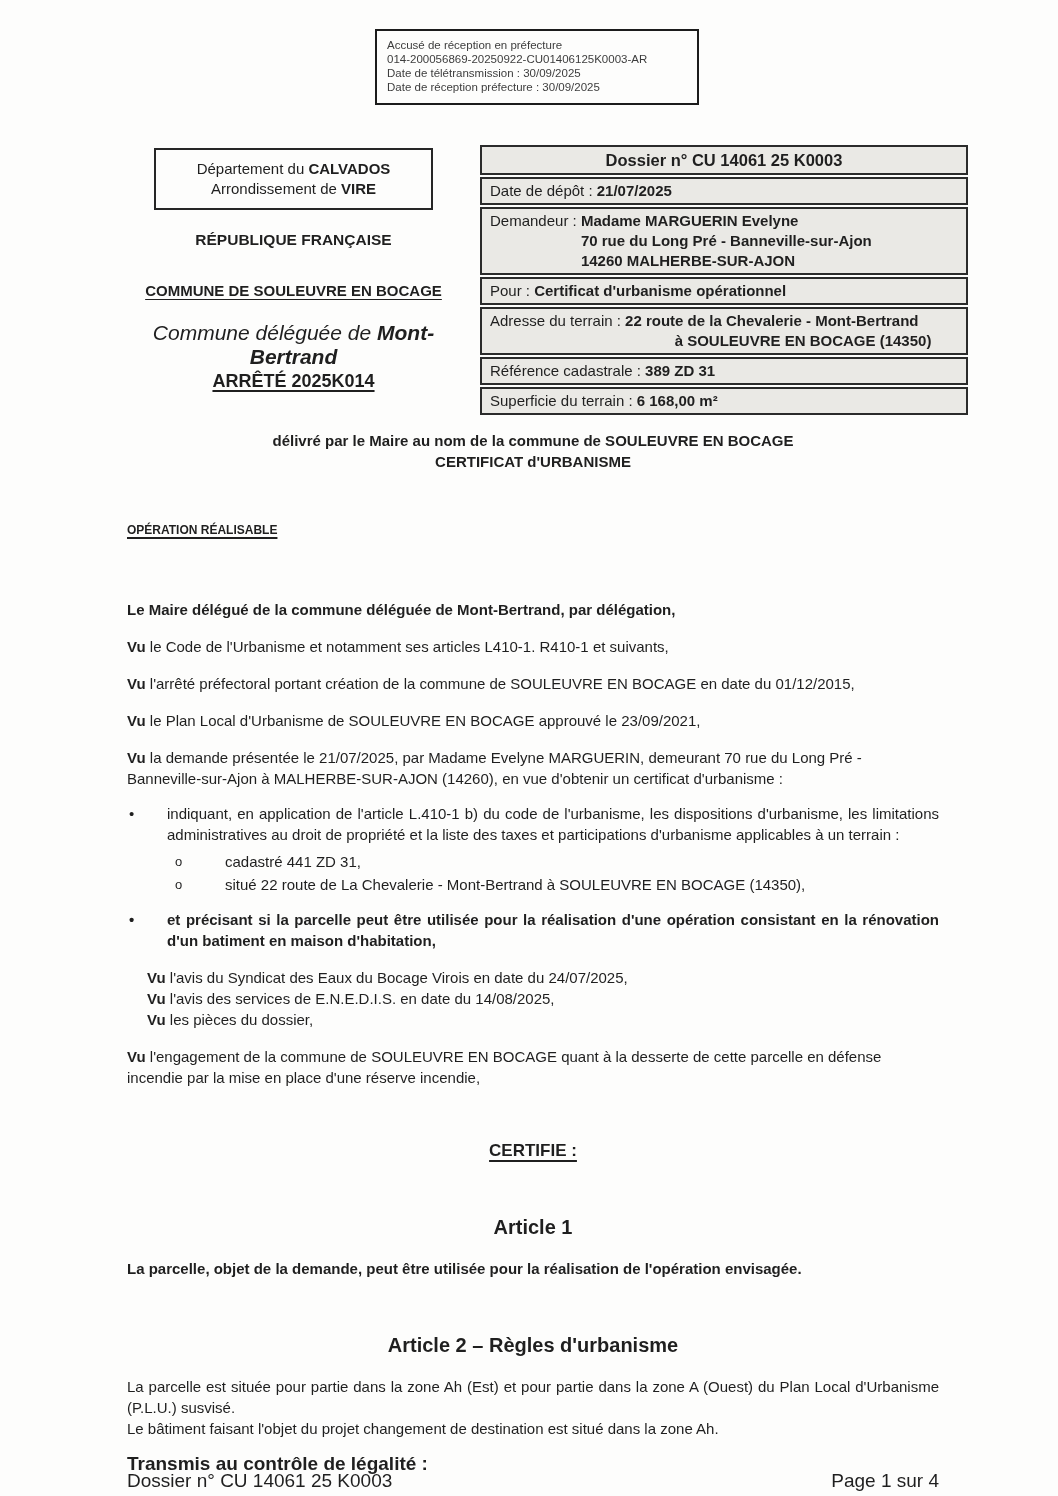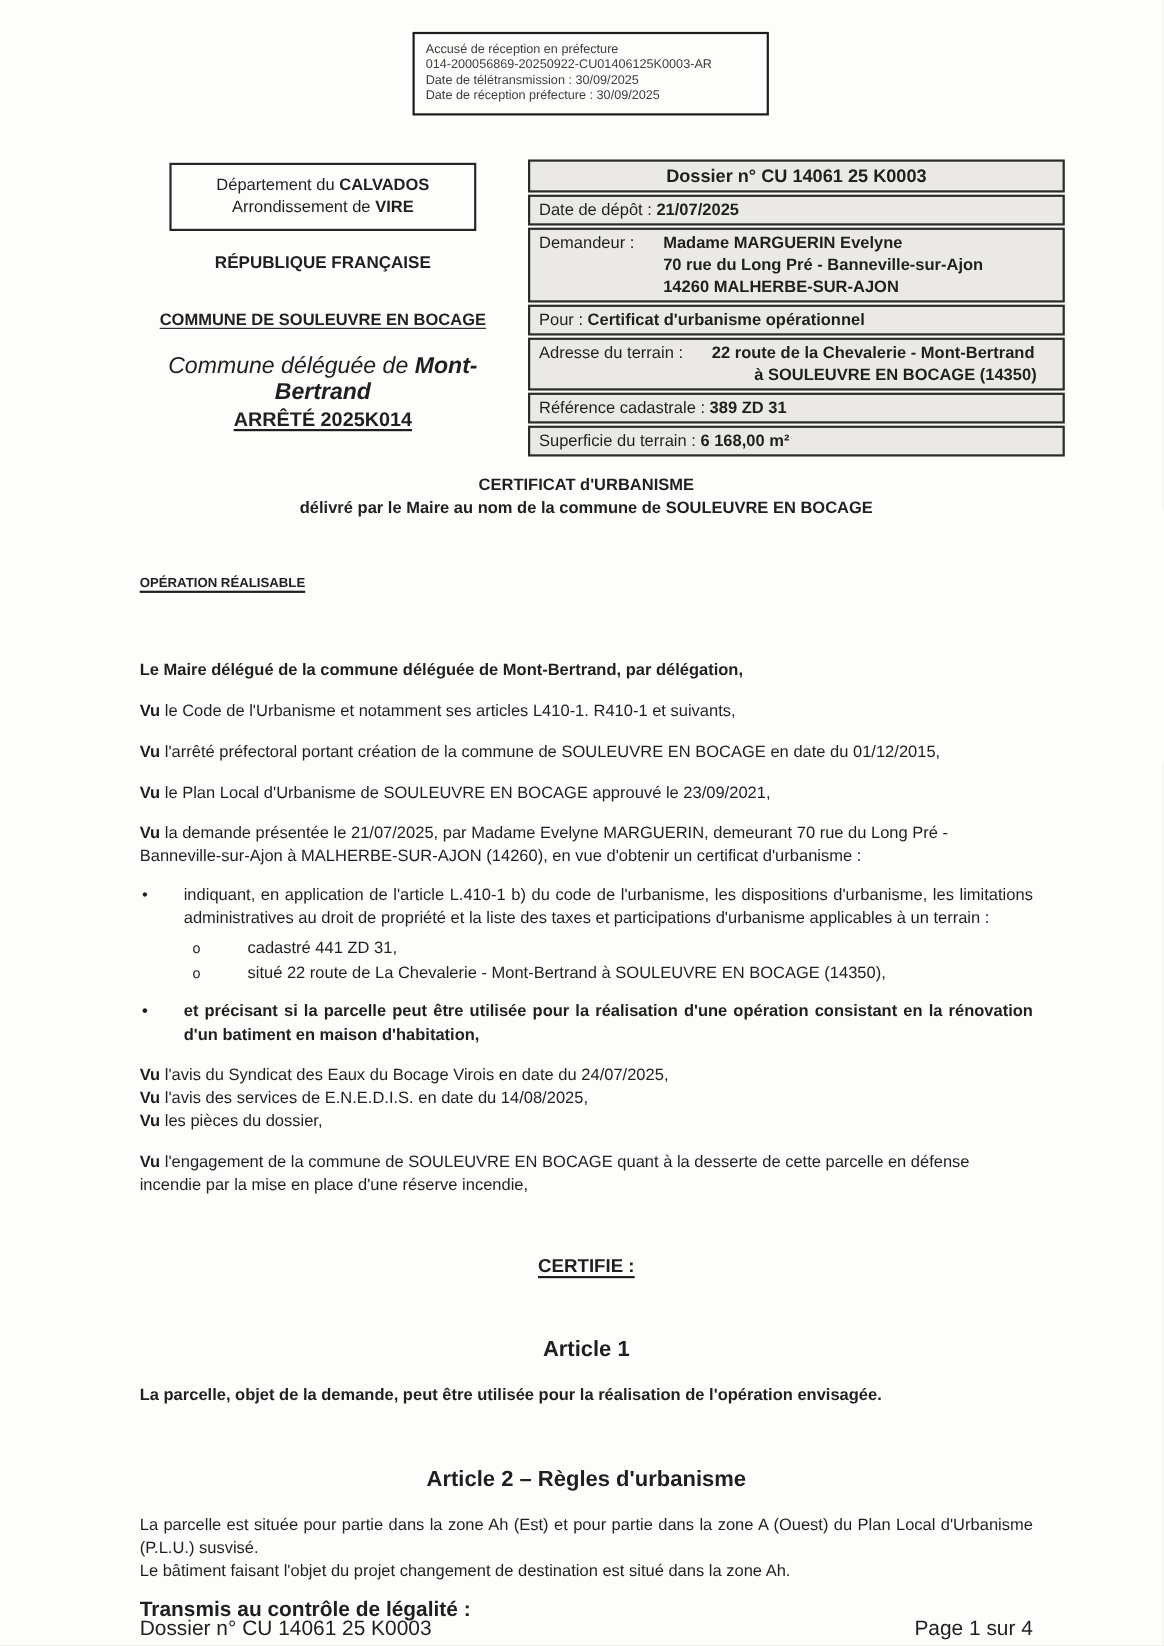--- a/index.html
+++ b/index.html
@@ -40,39 +40,39 @@
     text-decoration:underline;text-decoration-thickness:2px;text-underline-offset:3px;
   }
 
   
   .dossier{position:absolute;left:480px;top:145px;width:488px;font-size:15px;}
   .drow{
     background:#eae9e5;border:2px solid #2b2b2b;
     padding:2px 8px;margin-bottom:2px;line-height:20px;
   }
   .dhead{text-align:center;font-weight:bold;font-size:16.5px;padding:3px 8px;}
-  .drow.flex{display:flex;gap:22px;}
+  .drow.flex{display:flex;}
   .lbl{white-space:pre;}
   .val{flex:1;}
   .blk{display:block;}
   .indent2{margin-left:23px;text-align:center;}
 
   
   .content{position:absolute;left:127px;top:430px;width:812px;font-size:15px;line-height:21px;}
   .bold{font-weight:bold;}
   .just{text-align:justify;}
   .title-block{text-align:center;font-weight:bold;}
   .operation{
     margin-top:48px;text-align:left;font-weight:bold;font-size:12px;
     text-decoration:underline;text-decoration-thickness:2px;text-underline-offset:3px;
   }
   .p{margin:16px 0 0 0;}
   .p.first{margin-top:58px;}
   .p.tight{margin-top:0;}
-  .vu-block{margin-top:16px;}
+  .vu-block{margin-top:16px;margin-left:20px;}
   .bullet{display:flex;margin-top:14px;}
   .bullet .bm{flex:none;width:38px;padding-left:2px;}
   .bullet .bt{flex:1;}
   .subs{margin-top:6px;margin-left:42px;}
   .sub{display:flex;margin-top:2px;}
   .sub .sm{flex:none;width:50px;padding-left:6px;font-size:13px;}
   .sub .bt{flex:1;}
   .certifie{
     margin-top:52px;text-align:center;font-weight:bold;font-size:17px;
     text-decoration:underline;text-decoration-thickness:2px;text-underline-offset:4px;
@@ -125,22 +125,22 @@
         <b class="blk">22 route de la Chevalerie - Mont-Bertrand</b>
         <b class="blk indent2">à SOULEUVRE EN BOCAGE (14350)</b>
       </div>
     </div>
     <div class="drow"><span class="lbl">Référence cadastrale : </span><b>389 ZD 31</b></div>
     <div class="drow"><span class="lbl">Superficie du terrain : </span><b>6 168,00 m²</b></div>
   </div>
 
   <div class="content">
     <div class="title-block">
+      <div>délivré par le Maire au nom de la commune de SOULEUVRE EN BOCAGE</div>
       <div>CERTIFICAT d'URBANISME</div>
-      <div>délivré par le Maire au nom de la commune de SOULEUVRE EN BOCAGE</div>
     </div>
     <div class="operation">OPÉRATION RÉALISABLE</div>
 
     <p class="p first bold">Le Maire délégué de la commune déléguée de Mont-Bertrand, par délégation,</p>
     <p class="p"><b>Vu</b><span> le Code de l'Urbanisme et notamment ses articles L410-1. R410-1 et suivants,</span></p>
     <p class="p"><b>Vu</b><span> l'arrêté préfectoral portant création de la commune de SOULEUVRE EN BOCAGE en date du 01/12/2015,</span></p>
     <p class="p"><b>Vu</b><span> le Plan Local d'Urbanisme de SOULEUVRE EN BOCAGE approuvé le 23/09/2021,</span></p>
     <p class="p"><b>Vu</b><span> la demande présentée le 21/07/2025, par Madame Evelyne MARGUERIN, demeurant 70 rue du Long Pré - Banneville-sur-Ajon à MALHERBE-SUR-AJON (14260), en vue d'obtenir un certificat d'urbanisme :</span></p>
 
     <div class="bullet">

